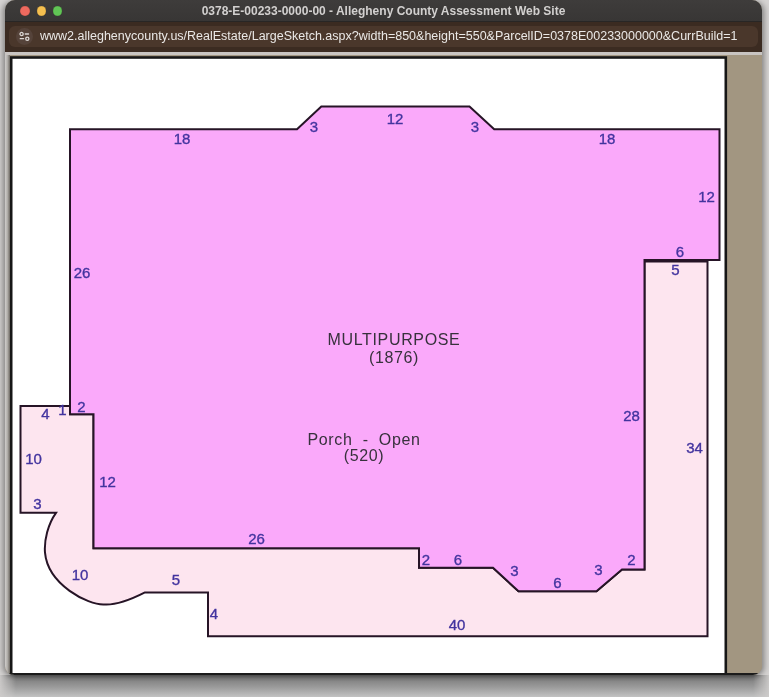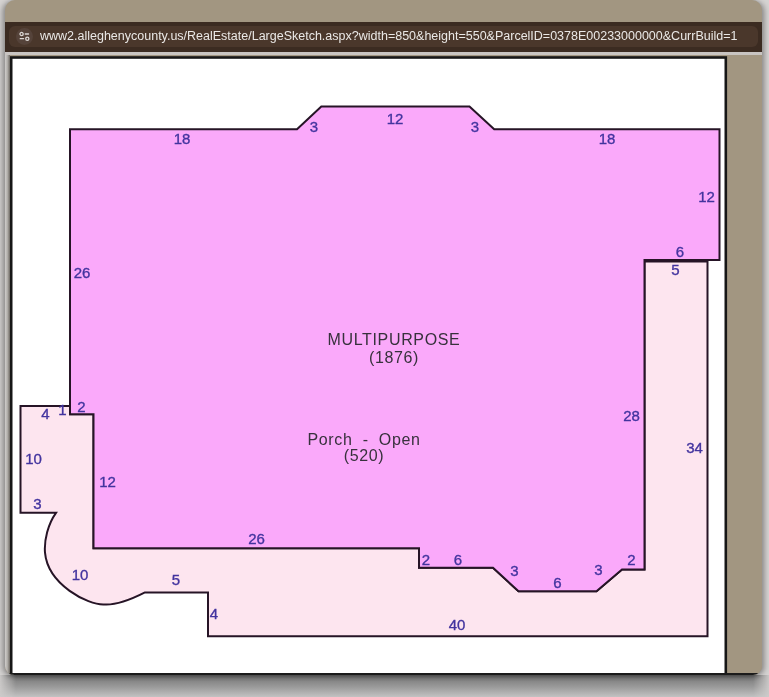--- a/index.html
+++ b/index.html
@@ -31,20 +31,26 @@
   svg.sketch{position:absolute;left:0;top:0;z-index:10;}
   svg text{font-family:"Liberation Sans",sans-serif;}
   .num{fill:#43349f;font-size:15px;stroke:#43349f;stroke-width:.35;}
   .lbl{fill:#37313c;font-size:16px;letter-spacing:.65px;}
 </style>
 </head>
 <body>
 <div class="desktop">
   <div class="shadow"></div>
   <div class="window">
+    <div class="titlebar">
+      <div class="title">0378-E-00233-0000-00 - Allegheny County Assessment Web Site</div>
+      <div class="light l-red"></div>
+        <div class="light l-yel"></div>
+        <div class="light l-grn"></div>
+    </div>
     <div class="addressbar">
       <div class="pill">
         <svg class="pillicon" width="17" height="17" viewBox="0 0 17 17">
           <circle cx="8.5" cy="8.5" r="8.5" fill="#55433a"></circle>
           <circle cx="5.6" cy="6" r="1.6" fill="none" stroke="#dcd8d5" stroke-width="1.3"></circle>
           <rect x="8.6" y="5.35" width="4.6" height="1.3" rx=".65" fill="#dcd8d5"></rect>
           <rect x="3.6" y="10.05" width="4.6" height="1.3" rx=".65" fill="#dcd8d5"></rect>
           <circle cx="11.3" cy="10.7" r="1.6" fill="none" stroke="#dcd8d5" stroke-width="1.3"></circle>
         </svg>
         <div class="urltext">www2.alleghenycounty.us/RealEstate/LargeSketch.aspx?width=850&amp;height=550&amp;ParcelID=0378E00233000000&amp;CurrBuild=1</div>

